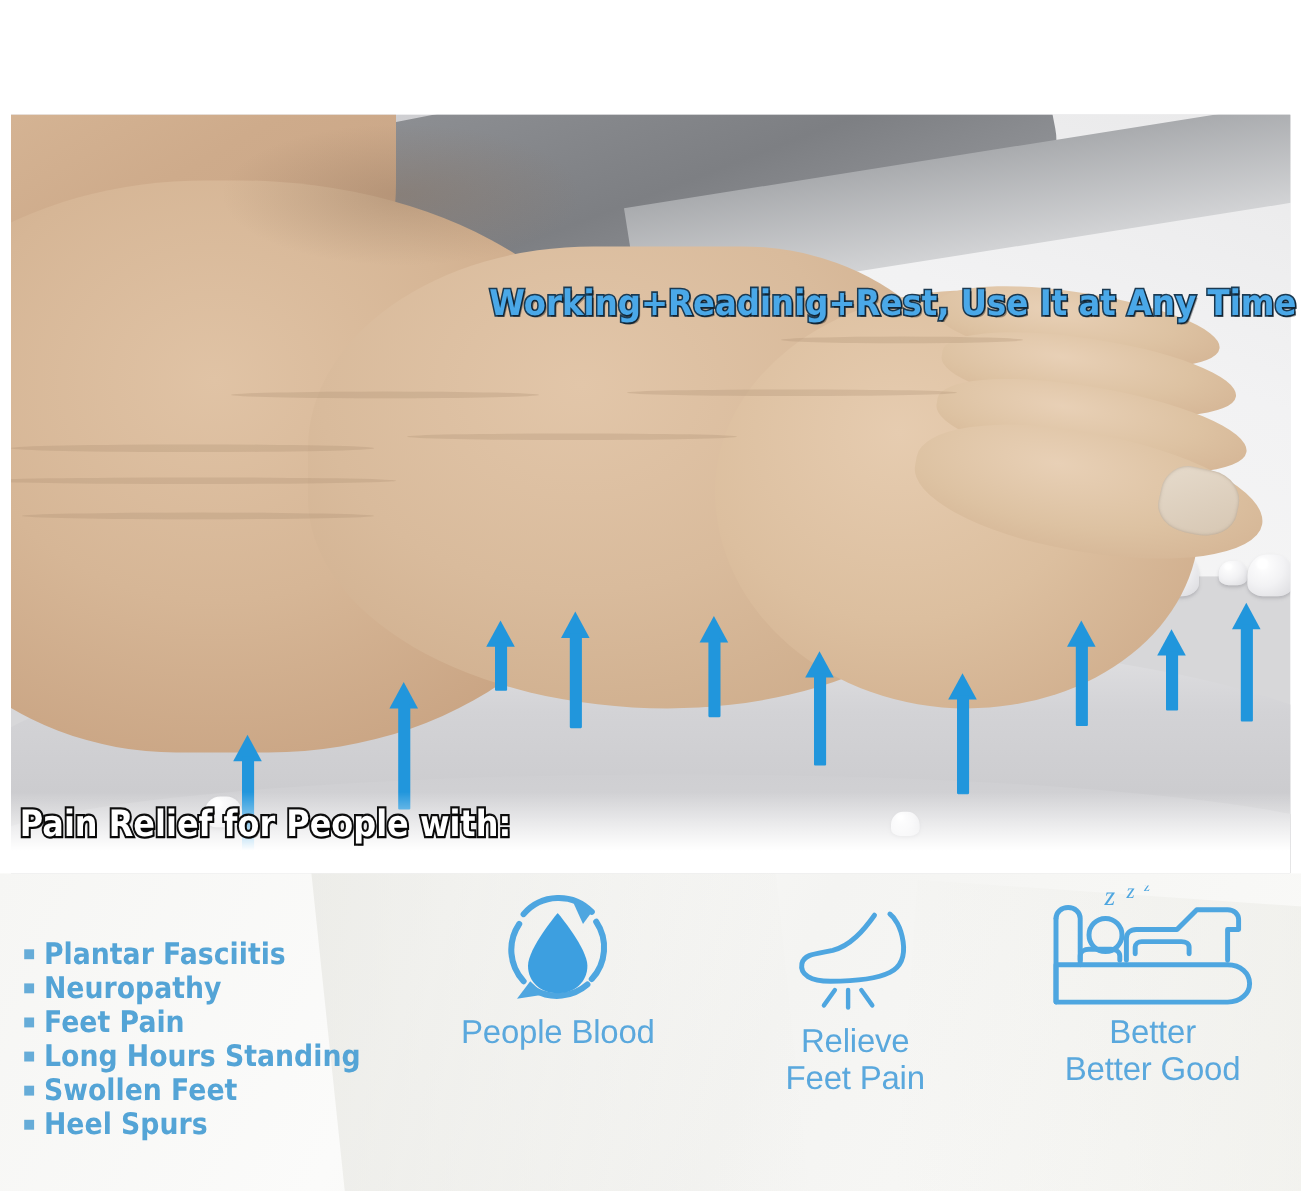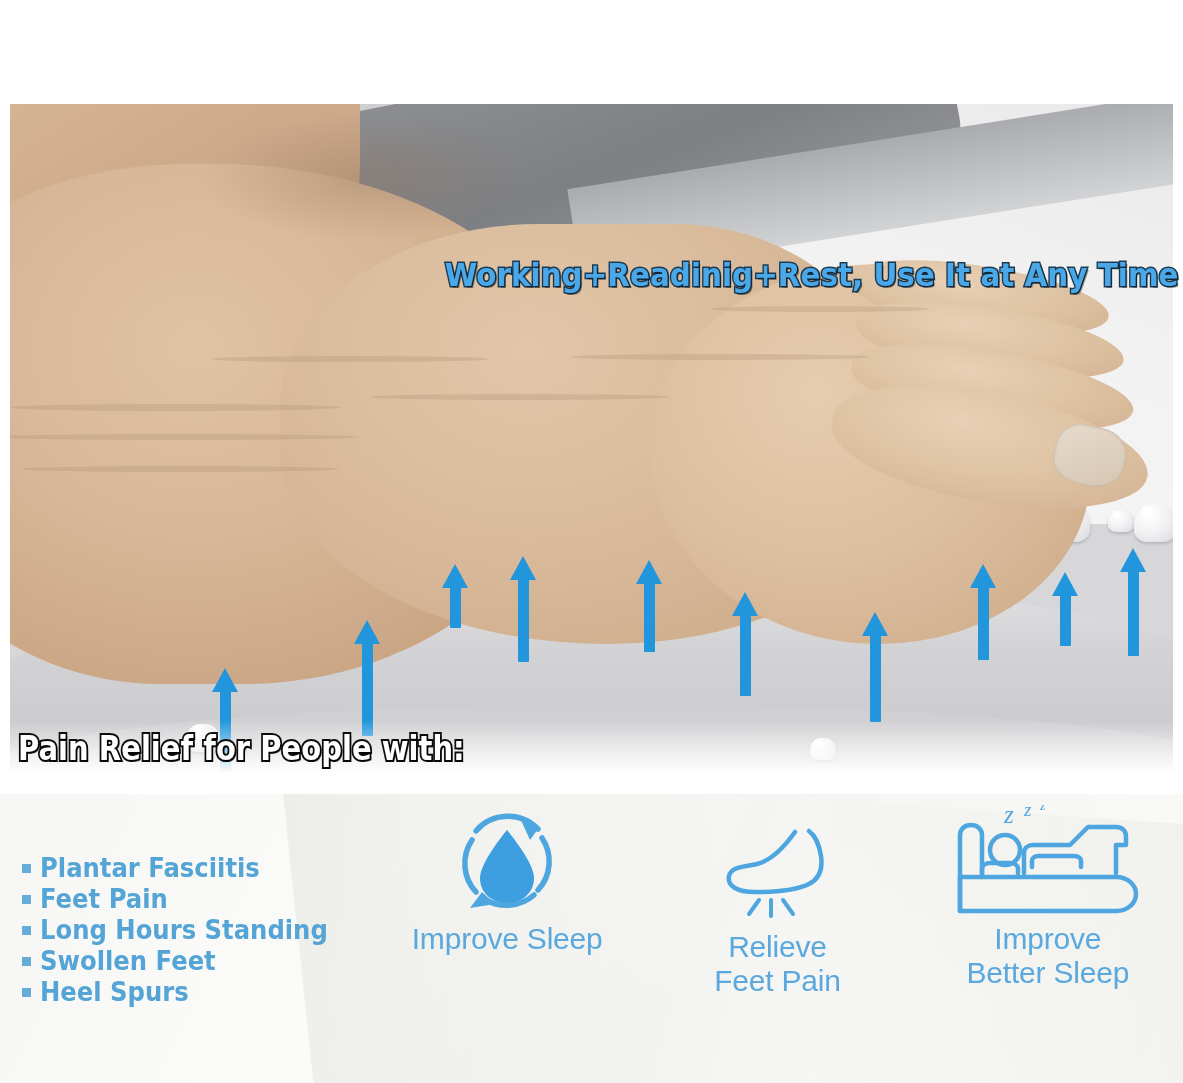--- a/index.html
+++ b/index.html
@@ -491,20 +491,24 @@
     <div class="tex1"></div>
     <div class="tex2"></div>
 
     <div class="bullets">
       <div class="bullet">
         <span class="marker"></span>
         <span class="txt">Plantar Fasciitis</span>
       </div>
       <div class="bullet">
         <span class="marker"></span>
+        <span class="txt">Neuropathy</span>
+      </div>
+      <div class="bullet">
+        <span class="marker"></span>
         <span class="txt">Feet Pain</span>
       </div>
       <div class="bullet">
         <span class="marker"></span>
         <span class="txt">Long Hours Standing</span>
       </div>
       <div class="bullet">
         <span class="marker"></span>
         <span class="txt">Swollen Feet</span>
       </div>
@@ -524,21 +528,21 @@
               <path d="M100 34 A42 42 0 0 1 96 86"></path>
               <path d="M30 36 A42 42 0 0 0 34 88"></path>
               <path d="M44 96 A42 42 0 0 0 92 91"></path>
             </g>
             <path d="M96 25 L78 14 L88 36 Z" fill="#4ea6e0"></path>
             <path d="M40 88 L28 104 L53 100 Z" fill="#4ea6e0"></path>
             <path d="M65 26 C65 26 92 58 92 74 C92 89 80 99 65 99 C50 99 38 89 38 74 C38 58 65 26 65 26 Z" fill="#3d9fe0"></path>
           </svg>
         </div>
         <div class="caption">
-          <div>Improve Sleep</div>
+          <div>People Blood</div>
         </div>
       </div>
 
       <div class="benefit b2">
         <div class="icon-wrap">
           <svg width="124" height="96" viewBox="0 0 124 96">
             <path d="M80 6 C70 20 58 34 42 38 C28 41 16 41 14 50 C12 60 22 66 40 66
                      C60 66 82 64 94 58 C104 53 108 44 106 30 C104 16 98 8 94 5" fill="none" stroke="#4ea6e0" stroke-width="4.5" stroke-linecap="round" stroke-linejoin="round"></path>
             <g stroke="#4ea6e0" stroke-width="4" stroke-linecap="round">
               <line x1="44" y1="74" x2="34" y2="88"></line>
@@ -567,21 +571,21 @@
               <path d="M84 62 L84 56 C84 53 87 51 90 51 L126 51 C130 51 133 53 133 56 L133 62"></path>
             </g>
             <g fill="#4ea6e0" font-family="Liberation Serif, serif" font-style="italic">
               <text x="56" y="18" font-size="25">z</text>
               <text x="76" y="11" font-size="19">z</text>
               <text x="92" y="5" font-size="14">z</text>
             </g>
           </svg>
         </div>
         <div class="caption">
-          <div>Improve</div>
-          <div>Better Sleep</div>
+          <div>Better</div>
+          <div>Better Good</div>
         </div>
       </div>
 
     </div>
   </div>
 
 </div>
 
 </body></html>

